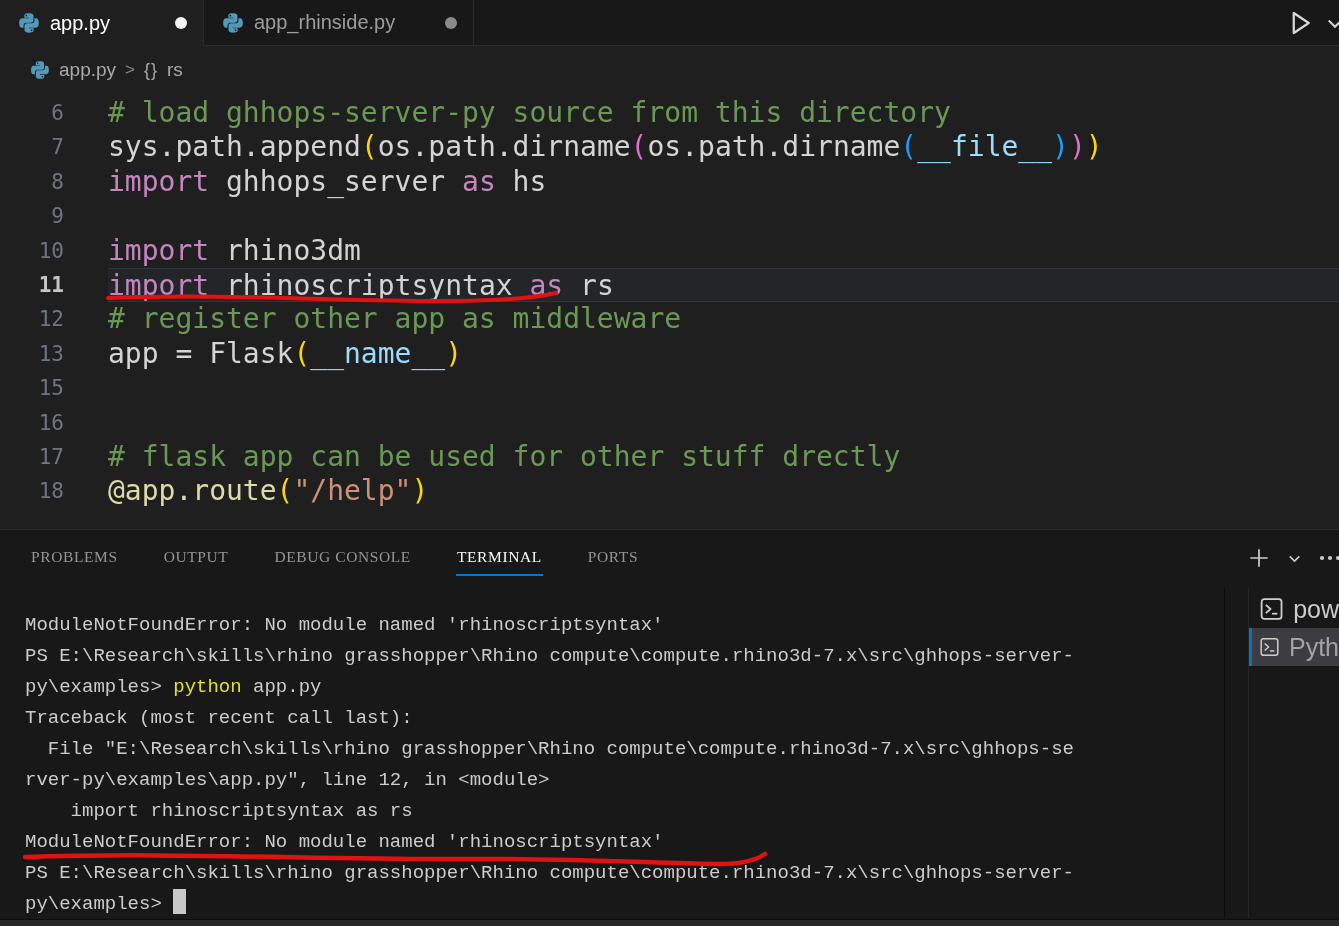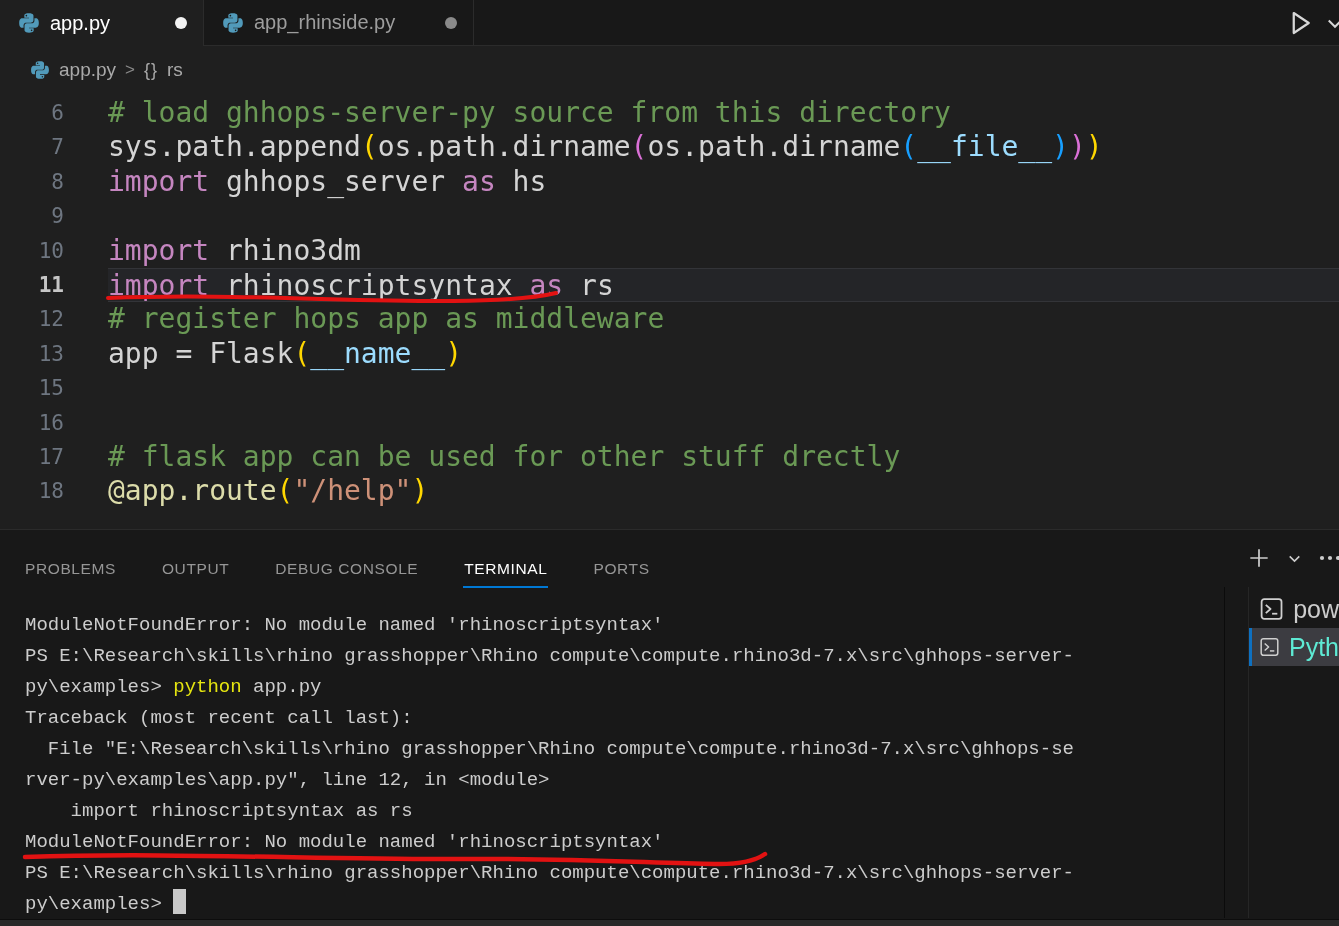--- a/index.html
+++ b/index.html
@@ -61,22 +61,22 @@
   .c-p1{color:#ffd700} .c-p2{color:#da70d6} .c-p3{color:#179fff}
   .c-var{color:#9cdcfe} .c-dec{color:#dcdcaa} .c-str{color:#ce9178}
   .c-t{color:#cccccc} .c-y{color:#e5e510}
   .anno-svg { position:absolute; pointer-events:none; }
   
   .panel {
     position:absolute; top:529px; left:0; right:0; height:397px;
     background:#181818; border-top:1px solid #2b2b2b;
   }
   .panel-header {
-    position:relative; height:56px; display:flex; align-items:flex-end;
-    padding-left:24px; gap:44px;
+    position:relative; height:56px; display:flex; align-items:center;
+    padding-left:30px; gap:44px;font-family:Liberation Serif, serif;
   }
   .panel-tab {
     font-size:15.5px; letter-spacing:0.6px; color:#969696; cursor:pointer;
     padding:6px 1px 8px 1px; white-space:nowrap; position:relative;
   }
   .panel-tab.active { color:#ffffff; }
   .panel-tab.active::after {
     content:""; position:absolute; left:0; right:0; bottom:-2px;
     height:2px; background:#0078d4;
   }
@@ -95,21 +95,21 @@
     vertical-align:-5px;
   }
   .term-sash { position:absolute; left:1224px; top:57px; bottom:8px; width:1px; background:#0b0b0b; }
   .list-border { position:absolute; left:1248px; top:57px; bottom:8px; width:1px; background:#262626; }
   .terminal-list { position:absolute; left:1249px; right:0; top:60px; }
   .term-item {
     height:38px; display:flex; align-items:center; gap:9px; padding-left:10px;
     color:#cccccc; font-size:25px; overflow:hidden; white-space:nowrap; cursor:pointer;
   }
   .term-item.selected {
-    background:#3c3c41; border-left:3px solid #0e70c0; padding-left:7px; color:#5eead4;
+    background:#3c3c41; border-left:3px solid #0e70c0; padding-left:7px; color:#a3a3a3;
   }
   .bottom-strip {
     position:absolute; left:0; right:0; bottom:0; height:7px; background:#282828;
     border-top:1px solid #0d0d0d;
   }
   svg { display:block; }
 </style>
 </head>
 <body>
 
@@ -174,21 +174,21 @@
         <div class="code-row">
           <span class="gutter">10</span>
           <span class="codetext"><span class="c-kw">import</span><span class="c-def"> rhino3dm</span></span>
         </div>
         <div class="code-row current">
           <span class="gutter">11</span>
           <span class="codetext"><span class="c-kw">import</span><span class="c-def"> rhinoscriptsyntax </span><span class="c-kw">as</span><span class="c-def"> rs</span></span>
         </div>
         <div class="code-row">
           <span class="gutter">12</span>
-          <span class="codetext"><span class="c-com"># register hops app as middleware</span></span>
+          <span class="codetext"><span class="c-com"># register other app as middleware</span></span>
         </div>
         <div class="code-row">
           <span class="gutter">13</span>
           <span class="codetext"><span class="c-def">app = Flask</span><span class="c-p1">(</span><span class="c-var">__name__</span><span class="c-p1">)</span></span>
         </div>
         <div class="code-row">
           <span class="gutter">15</span>
           <span class="codetext"></span>
         </div>
         <div class="code-row">

